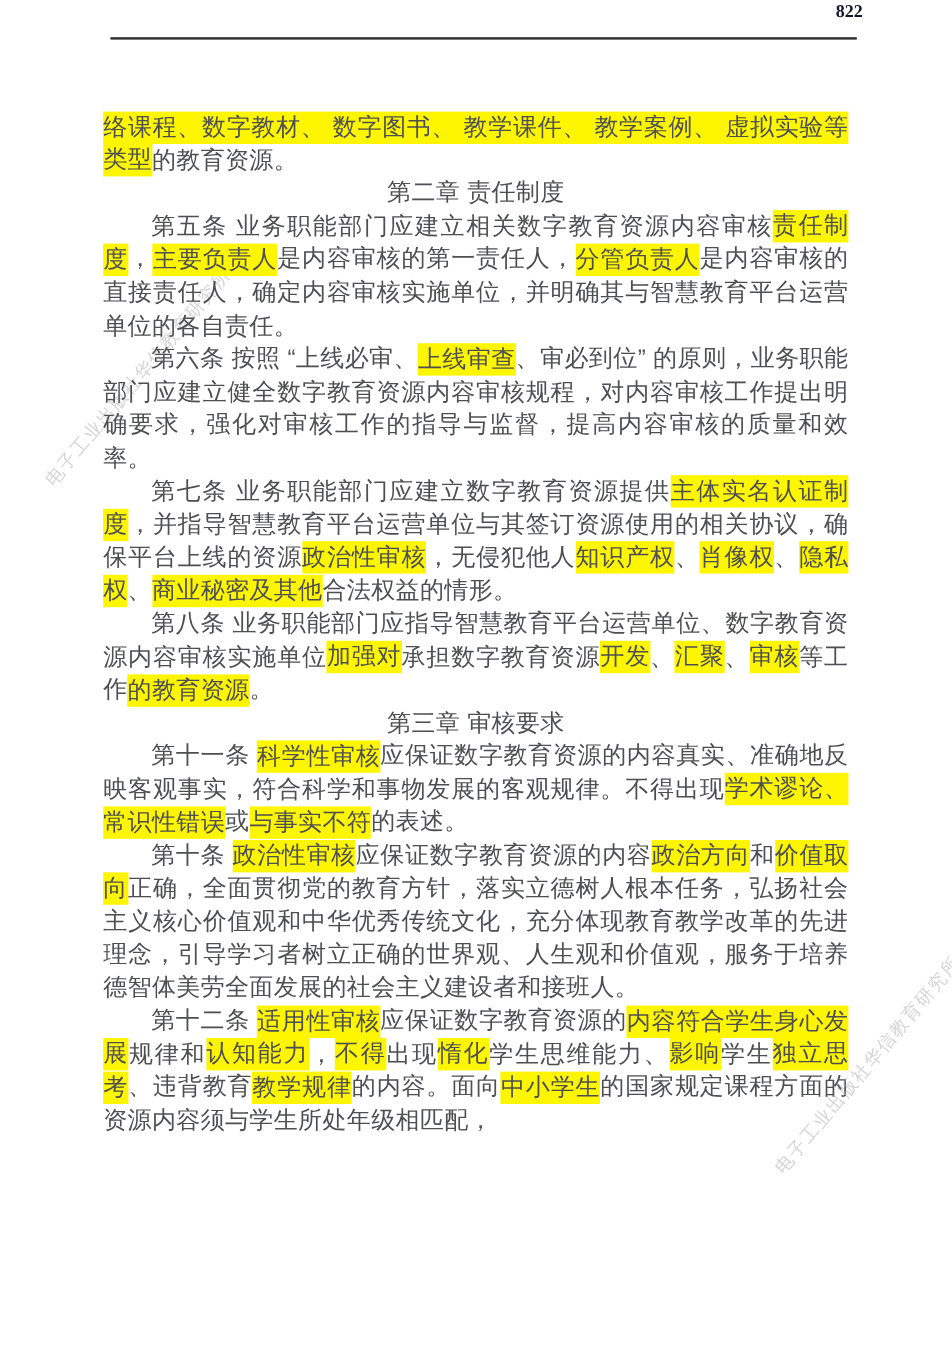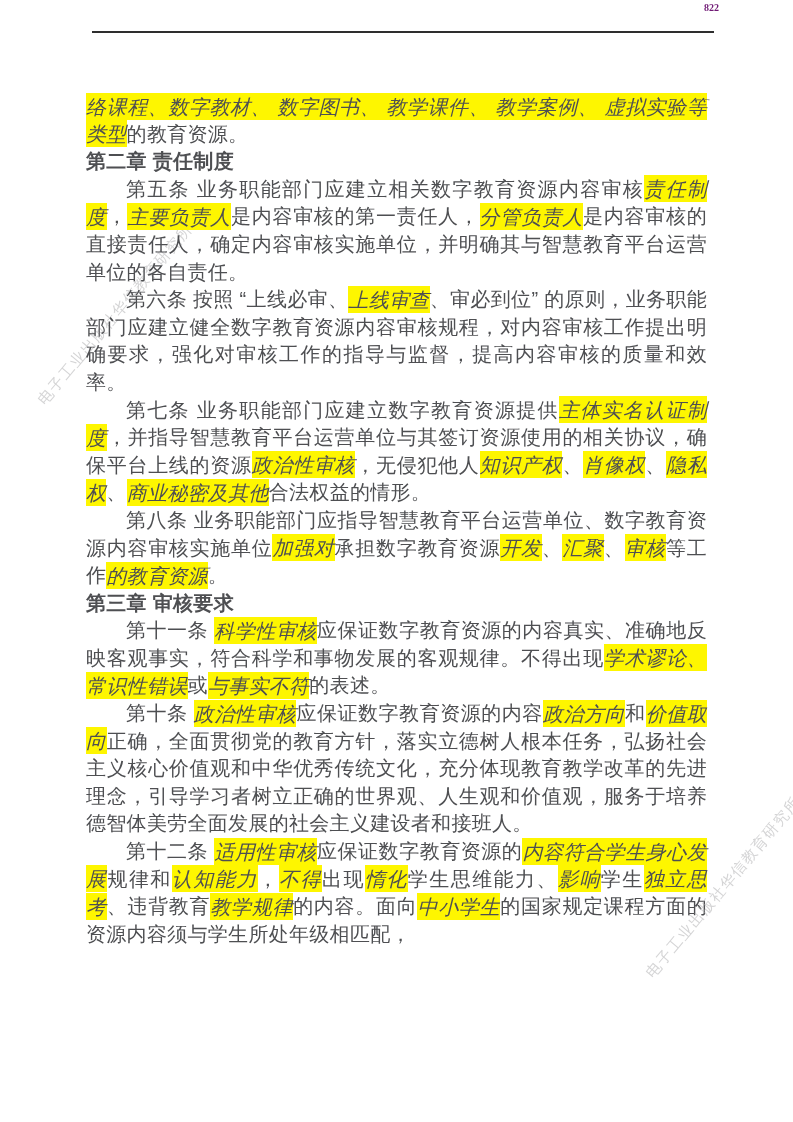--- a/index.html
+++ b/index.html
@@ -11,23 +11,23 @@
     overflow: hidden;
   }
   .page {
     position: absolute; inset: 0;
     background: #ffffff;
   }
   .page-number {
     position: absolute;
     top: 2px; right: 74px;
     font-family: "Liberation Serif", serif;
-    font-size: 10px;
+    font-size: 15px;
     font-weight: 600;
-    color: #701a75;
+    color: #0f172a;
   }
   .header-rule {
     position: absolute;
     top: 31px; left: 92px;
     width: 622px; height: 2px;
     background: #2e2e2e;
   }
   .document-body {
     position: absolute;
     top: 93px; left: 86px;
@@ -35,28 +35,27 @@
     font-size: 20px;
     line-height: 27.6px;
     color: #4e4f52;
     text-align: justify;
     letter-spacing: 0.3px;
   }
   .para { margin: 0; text-indent: 2em; }
   .para.no-indent { text-indent: 0; }
   .chapter-heading {
     margin: 0;
-    text-align: left;
+    text-align: center;
     text-indent: 0;
-    font-weight: 700;
+    font-weight: 400;
   }
   .hl {
     background: var(--hl, #fef600);
     padding: 2.5px 0;
-    font-style: italic;
   }
   .watermark {
     position: absolute;
     white-space: nowrap;
     font-size: 15px;
     letter-spacing: 1.5px;
     color: rgba(176, 176, 178, 0.55);
     transform: rotate(-50deg);
     pointer-events: none;
   }

